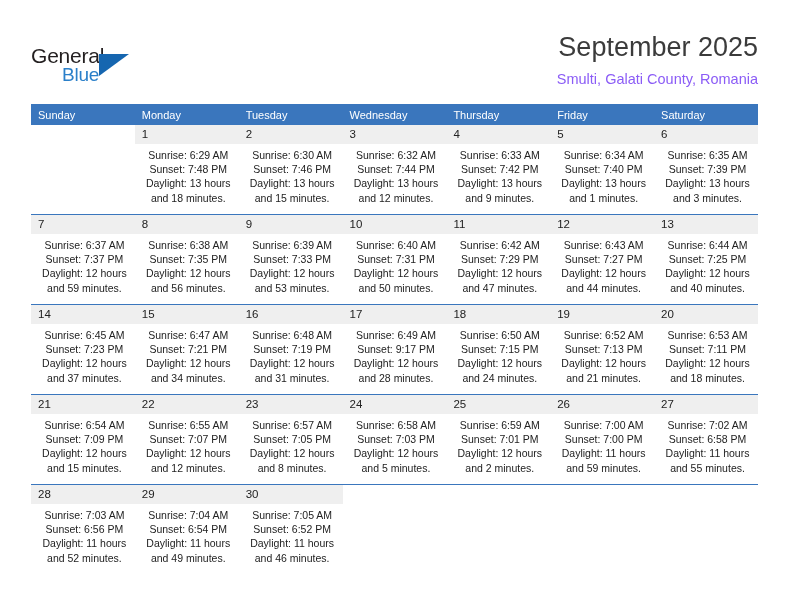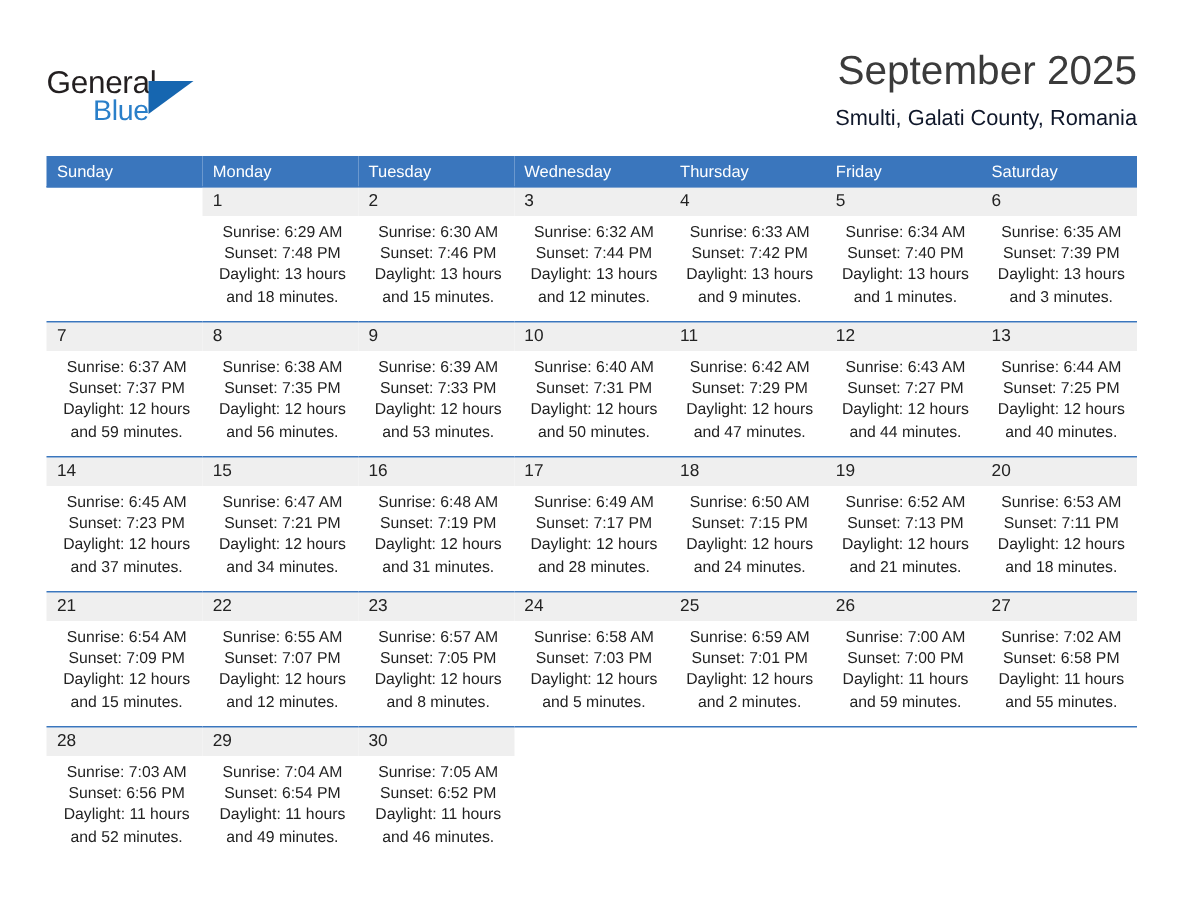--- a/index.html
+++ b/index.html
@@ -74,21 +74,21 @@
   .month-title {
     font-size: 27px;
     color: #3b3b3b;
     font-weight: normal;
     line-height: 34px;
     white-space: nowrap;
     font-family: "Liberation Sans", sans-serif;
   }
   .location-title {
     font-size: 14.5px;
-    color: #0f172a;
+    color: #8b5cf6;
     line-height: 22px;
     margin-top: 4px;
     white-space: nowrap;
     font-family: "Liberation Sans", sans-serif;
   }
 
   
   .calendar {
     position: absolute;
     left: 31px;
@@ -334,21 +334,21 @@
               <div>Sunrise: 6:48 AM</div>
               <div>Sunset: 7:19 PM</div>
               <div>Daylight: 12 hours</div>
               <div>and 31 minutes.</div>
             </div>
           </td>
           <td class="day-cell">
             <div class="daynum">17</div>
             <div class="daylines">
               <div>Sunrise: 6:49 AM</div>
-              <div>Sunset: 7:17 PM</div>
+              <div>Sunset: 9:17 PM</div>
               <div>Daylight: 12 hours</div>
               <div>and 28 minutes.</div>
             </div>
           </td>
           <td class="day-cell">
             <div class="daynum">18</div>
             <div class="daylines">
               <div>Sunrise: 6:50 AM</div>
               <div>Sunset: 7:15 PM</div>
               <div>Daylight: 12 hours</div>

